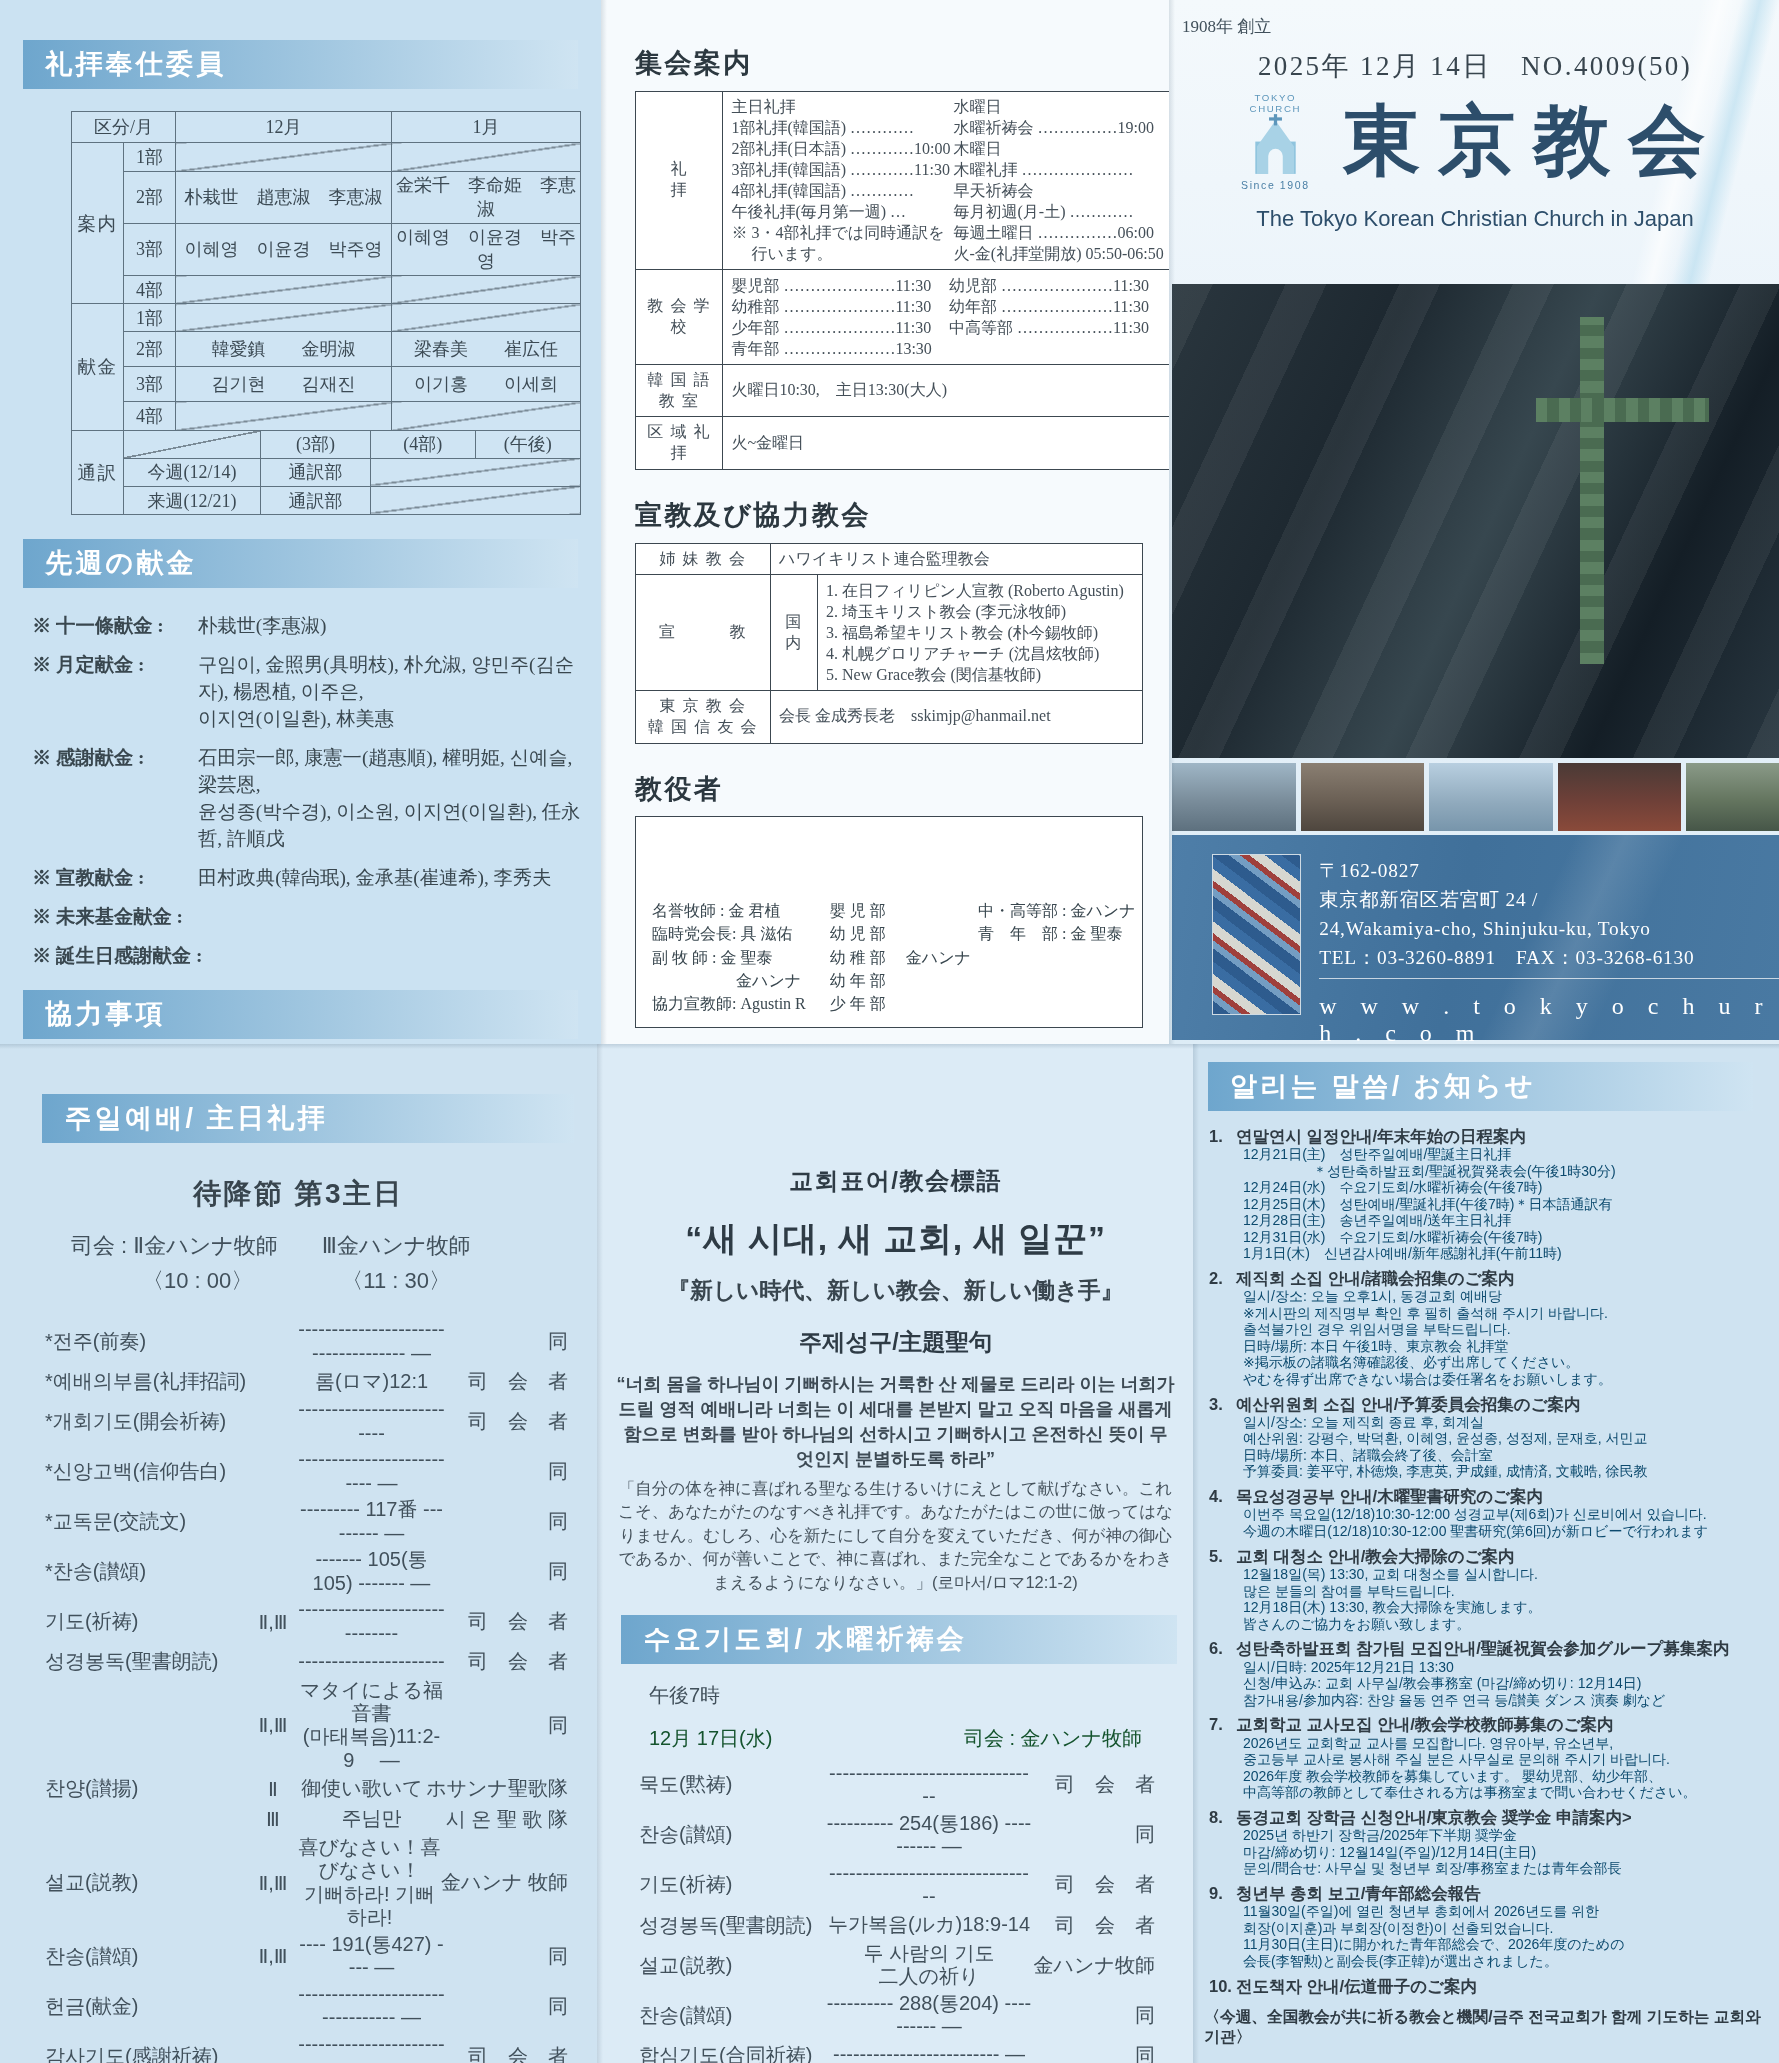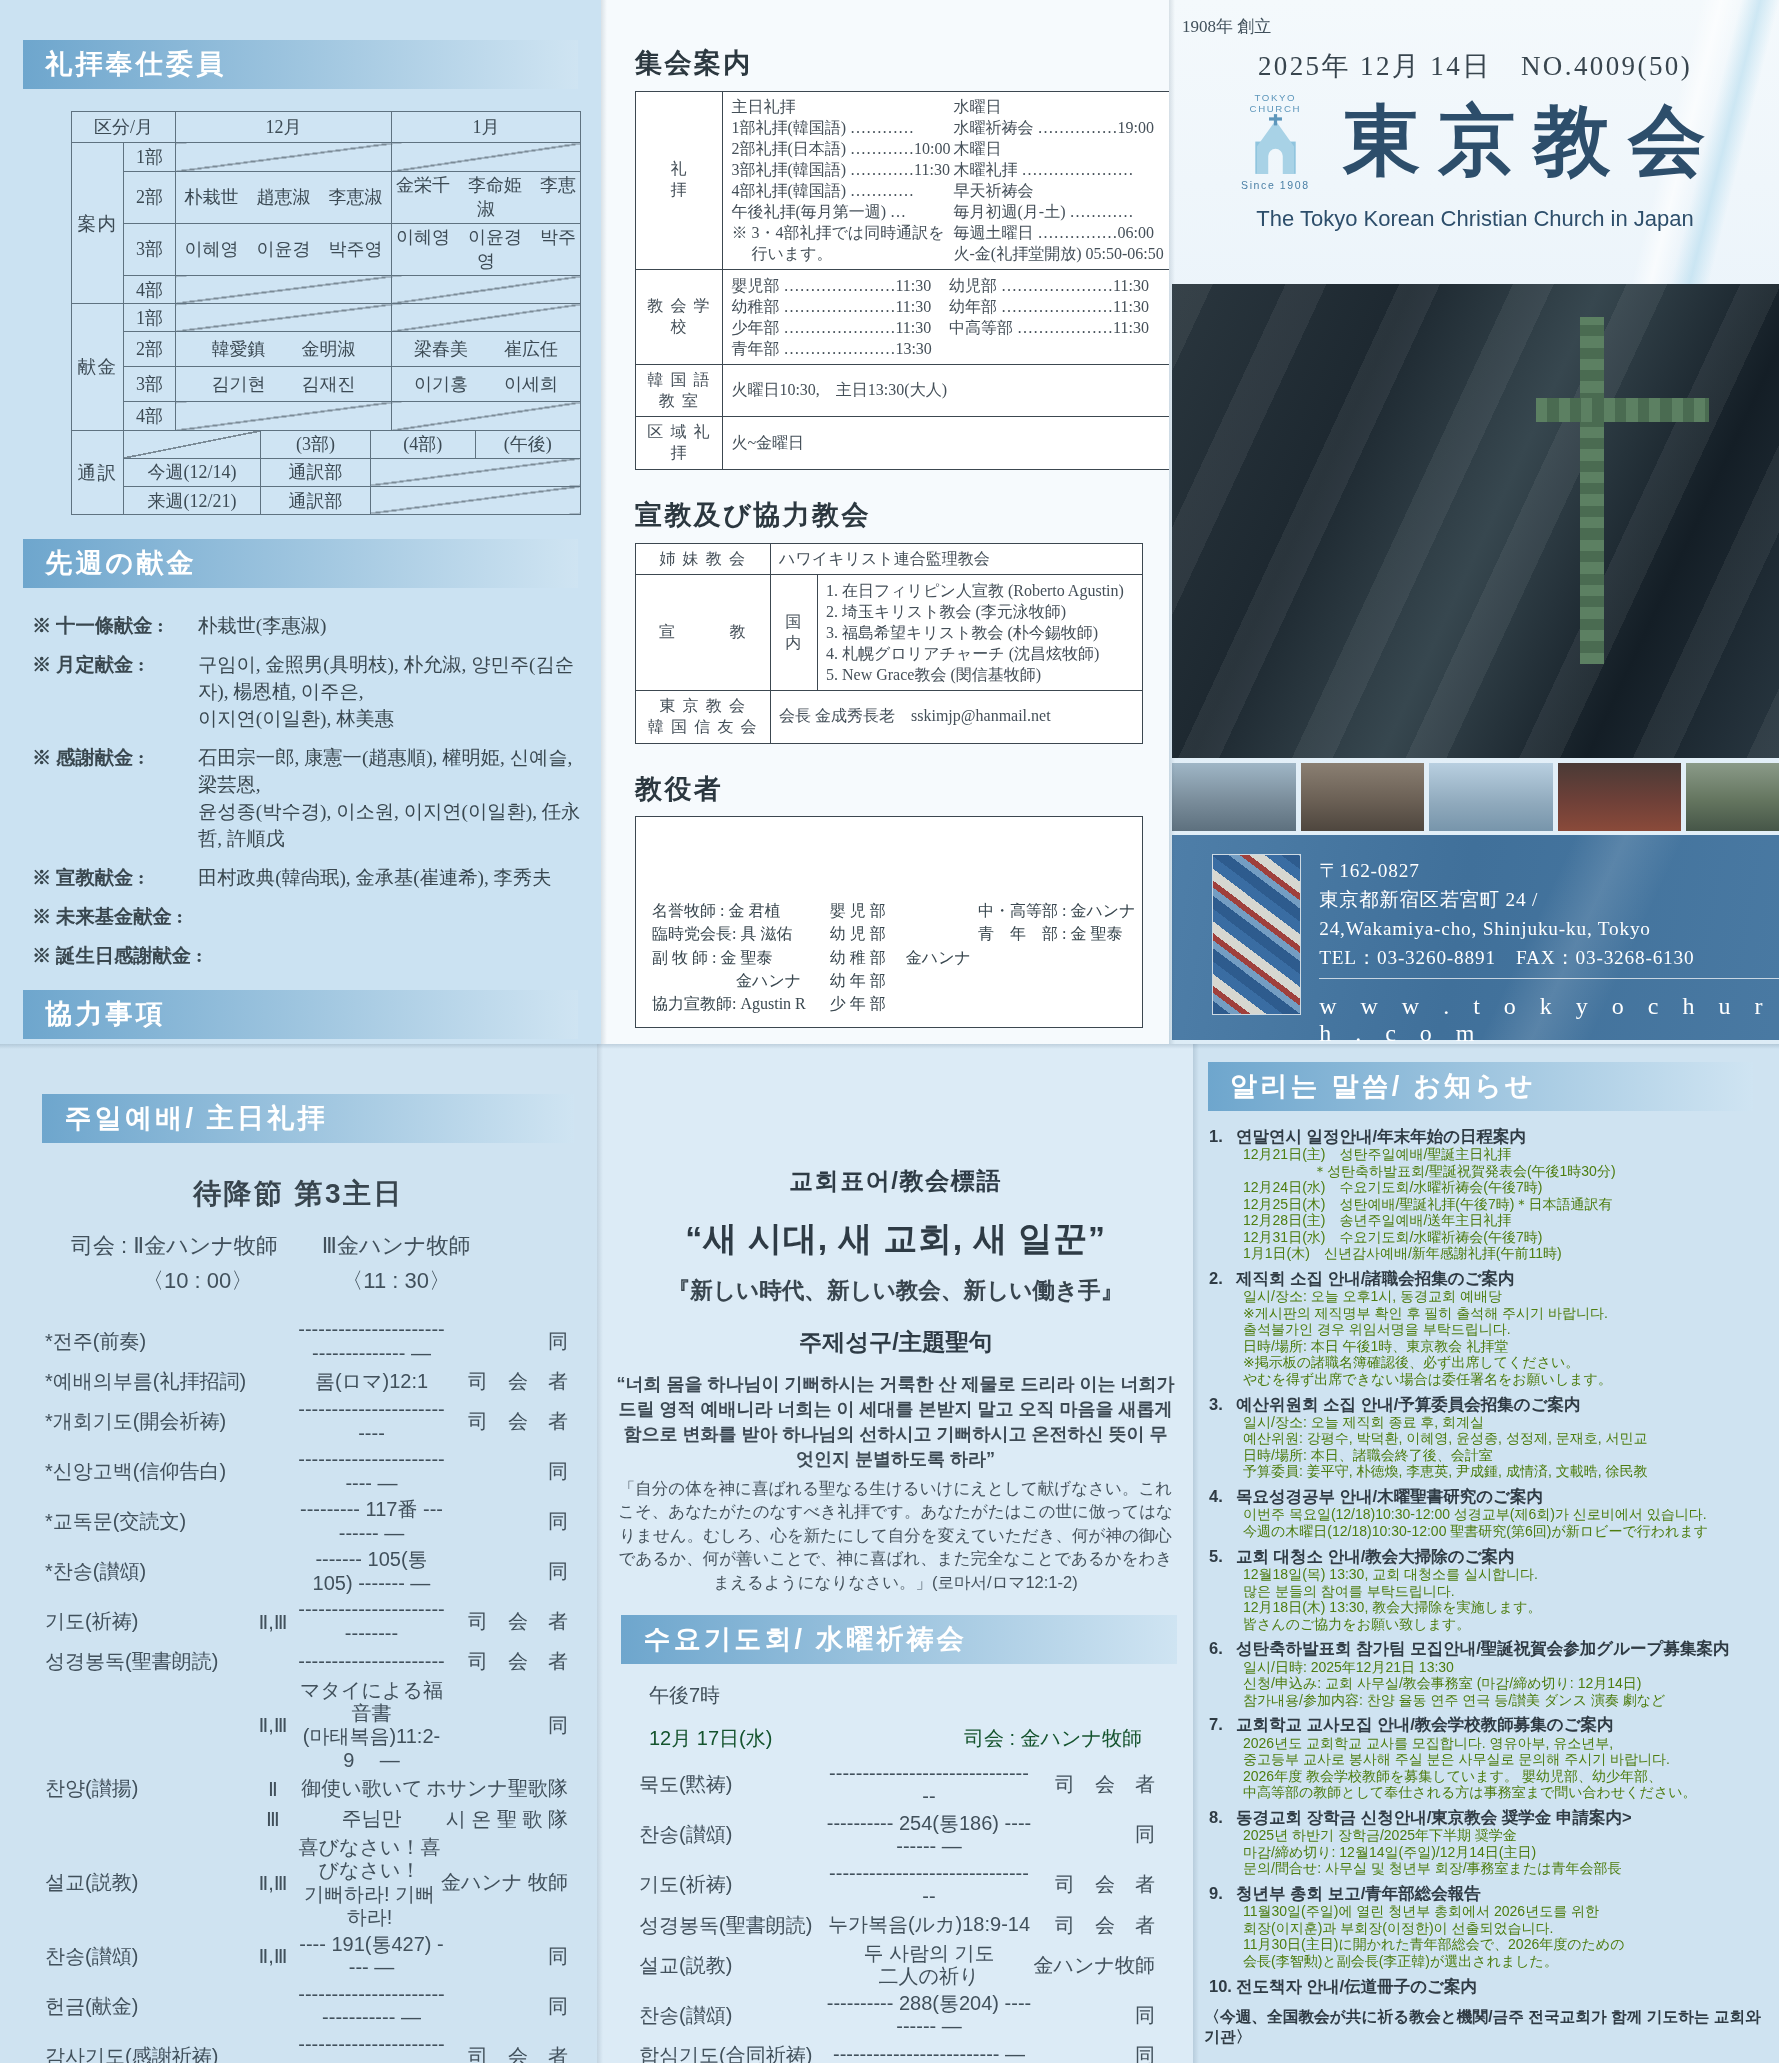--- a/index.html
+++ b/index.html
@@ -100,21 +100,21 @@
 .w-time{font-size:20px;margin:18px 0 0 52px;color:#41505b}
 .w-daterow{display:flex;justify-content:space-between;font-size:20px;margin:16px 52px 0;color:#14532d}
 .wrows{margin:9.7px 39px 0 42px}
 .wrows .s-lbl{width:187px}
 
 .anns{margin:16px 11.3px 0 16px}
 .ann{margin-bottom:7.3px}
 .ann-title{font-size:16.5px;font-weight:bold;color:#2f3b44;line-height:19.3px;display:flex}
 .ann-num{min-width:27px}
 .ann-lines{margin-left:34px}
-.ann-line{font-size:14px;line-height:16.5px;color:#4d7c0f}
+.ann-line{font-size:14px;line-height:16.5px;color:#0c4a6e}
 .br-foot{margin:11.3px 4.8px 0 11.3px}
 .br-foot-title{font-size:15.7px;font-weight:bold;color:#2f3b44;line-height:19.3px}
 </style>
 </head>
 <body>
 
 <div class="panel serif" id="p-tl">
   <div class="band band-tl">礼拝奉仕委員</div>
 
   <table class="ctable">

